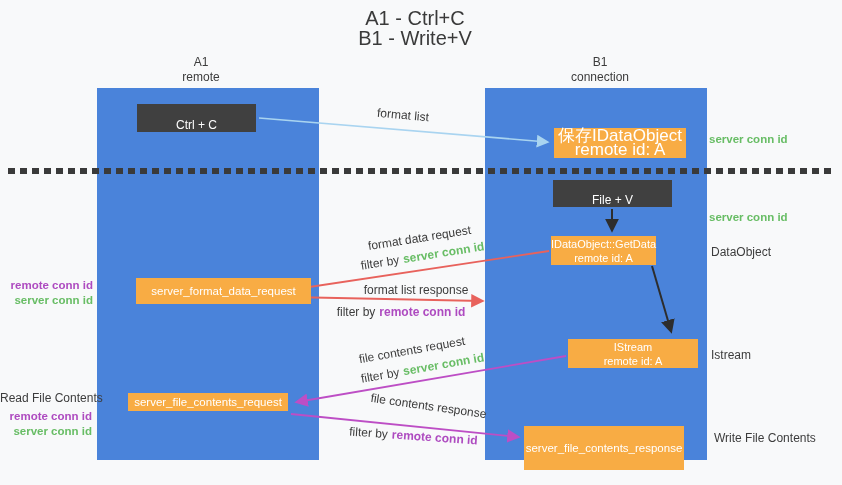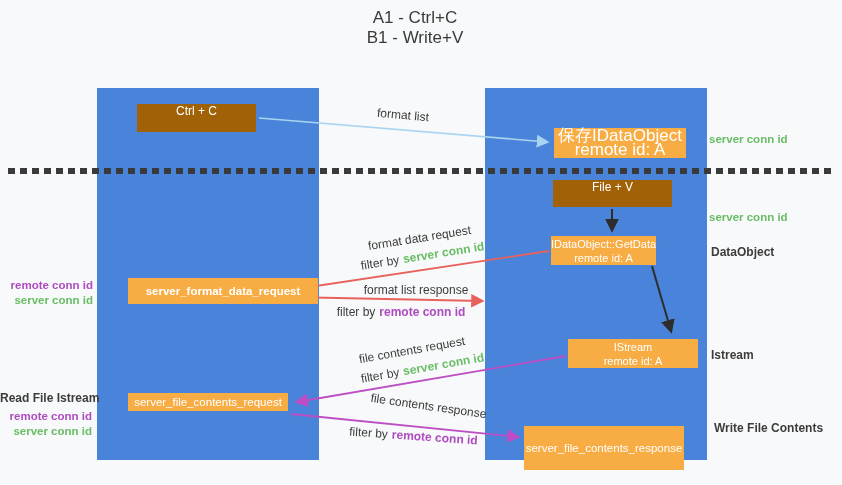--- a/index.html
+++ b/index.html
@@ -3,49 +3,57 @@
 <meta charset="utf-8">
 <style>
   html,body{margin:0;padding:0;}
   body{font-family:"Liberation Sans","DejaVu Sans",sans-serif;background:#eee;}
   .canvas{position:relative;width:842px;height:485px;background:#f8f9fa;overflow:hidden;
           font-family:"Liberation Sans","DejaVu Sans",sans-serif;color:#3c3c3c;}
   .lane{position:absolute;top:88px;width:222px;height:372px;background:#4a83da;}
   .lane-header{position:absolute;top:55px;width:110px;text-align:center;
                font-size:12px;line-height:15px;color:#3c3c3c;}
   .title{position:absolute;left:315px;top:8px;width:200px;text-align:center;
-         font-size:17px;line-height:20px;color:#3a3a3a;}
+         font-size:20px;line-height:20px;color:#3a3a3a;}
   .node{position:absolute;background:#f8ac44;color:#fff;display:flex;flex-direction:column;
         justify-content:center;align-items:center;text-align:center;
         font-size:11.5px;line-height:14px;}
-  .key{position:absolute;background:#a16207;color:#fff;display:flex;
-       justify-content:center;align-items:flex-start;font-size:12px;}
+  .key{position:absolute;background:#404040;color:#fff;display:flex;
+       justify-content:center;align-items:flex-end;font-size:12px;}
   .dotline{position:absolute;left:8px;top:168px;width:824px;height:6px;
            background:repeating-linear-gradient(to right,#3a3a3a 0 7px,transparent 7px 12px);}
   .lbl{position:absolute;font-size:12px;color:#3c3c3c;text-align:center;white-space:nowrap;}
   .lbl .green{color:#68bd65;font-weight:bold;}
   .lbl .purple{color:#ae4bc0;font-weight:bold;}
   .lbl span + span{margin-left:4px;}
-  .side{position:absolute;font-size:12px;color:#3c3c3c;white-space:nowrap;font-weight:bold;}
+  .side{position:absolute;font-size:12px;color:#3c3c3c;white-space:nowrap;}
   .side.green{color:#68bd65;font-weight:bold;font-size:11.5px;}
   .leftgroup{position:absolute;text-align:right;font-size:11.5px;font-weight:bold;line-height:14.5px;}
   .leftgroup .purple{color:#ae4bc0;}
   .leftgroup .green{color:#68bd65;}
   svg.arrows{position:absolute;left:0;top:0;pointer-events:none;}
 </style>
 </head>
 <body>
 
 <div class="canvas">
 
   <div class="title">
     <div>A1 - Ctrl+C</div>
     <div>B1 - Write+V</div>
   </div>
 
+  <div class="lane-header" style="left:146px;">
+    <div>A1</div>
+    <div>remote</div>
+  </div>
+  <div class="lane-header" style="left:545px;">
+    <div>B1</div>
+    <div>connection</div>
+  </div>
 
   <div class="lane" style="left:97px;"></div>
   <div class="lane" style="left:485px;"></div>
 
   <div class="dotline"></div>
 
   <svg class="arrows" width="842" height="485">
     <defs>
       <marker id="m-blue" viewBox="0 0 10 10" refX="8" refY="5" markerWidth="8" markerHeight="8" orient="auto">
         <path d="M0,0 L10,5 L0,10 z" fill="#a9d4f0"></path>
@@ -80,21 +88,21 @@
 
   <div class="key" style="left:553px;top:180px;width:119px;height:27px;">
     <span>File + V</span>
   </div>
 
   <div class="node" style="left:551px;top:236px;width:105px;height:29px;font-size:11px;">
     <div>IDataObject::GetData</div>
     <div>remote id: A</div>
   </div>
 
-  <div class="node" style="left:128px;top:278px;width:190px;height:26px;font-weight:bold;">
+  <div class="node" style="left:136px;top:278px;width:175px;height:26px;">
     <span>server_format_data_request</span>
   </div>
 
 
   <div class="node" style="left:568px;top:339px;width:130px;height:29px;font-size:11px;">
     <div>IStream</div>
     <div>remote id: A</div>
   </div>
 
   <div class="node" style="left:128px;top:393px;width:160px;height:18px;">
@@ -124,27 +132,27 @@
 
   <div class="lbl" style="left:366px;top:399px;width:125px;transform:rotate(8deg);">file contents response</div>
   <div class="lbl" style="left:346px;top:429px;width:135px;transform:rotate(4deg);">
     <span>filter by</span><span class="purple">remote conn id</span>
   </div>
 
   <div class="side green" style="left:709px;top:133px;">server conn id</div>
   <div class="side green" style="left:709px;top:211px;">server conn id</div>
   <div class="side" style="left:711px;top:245px;">DataObject</div>
   <div class="side" style="left:711px;top:348px;">Istream</div>
-  <div class="side" style="left:714px;top:421px;">Write File Contents</div>
+  <div class="side" style="left:714px;top:431px;">Write File Contents</div>
 
   <div class="leftgroup" style="left:8px;top:278px;width:85px;">
     <div class="purple">remote conn id</div>
     <div class="green">server conn id</div>
   </div>
 
-  <div class="side" style="left:0px;top:391px;width:92px;text-align:right;">Read File Istream</div>
+  <div class="side" style="left:0px;top:391px;width:92px;text-align:right;">Read File Contents</div>
 
   <div class="leftgroup" style="left:8px;top:409px;width:84px;">
     <div class="purple">remote conn id</div>
     <div class="green">server conn id</div>
   </div>
 
 </div>
 
 </body></html>

